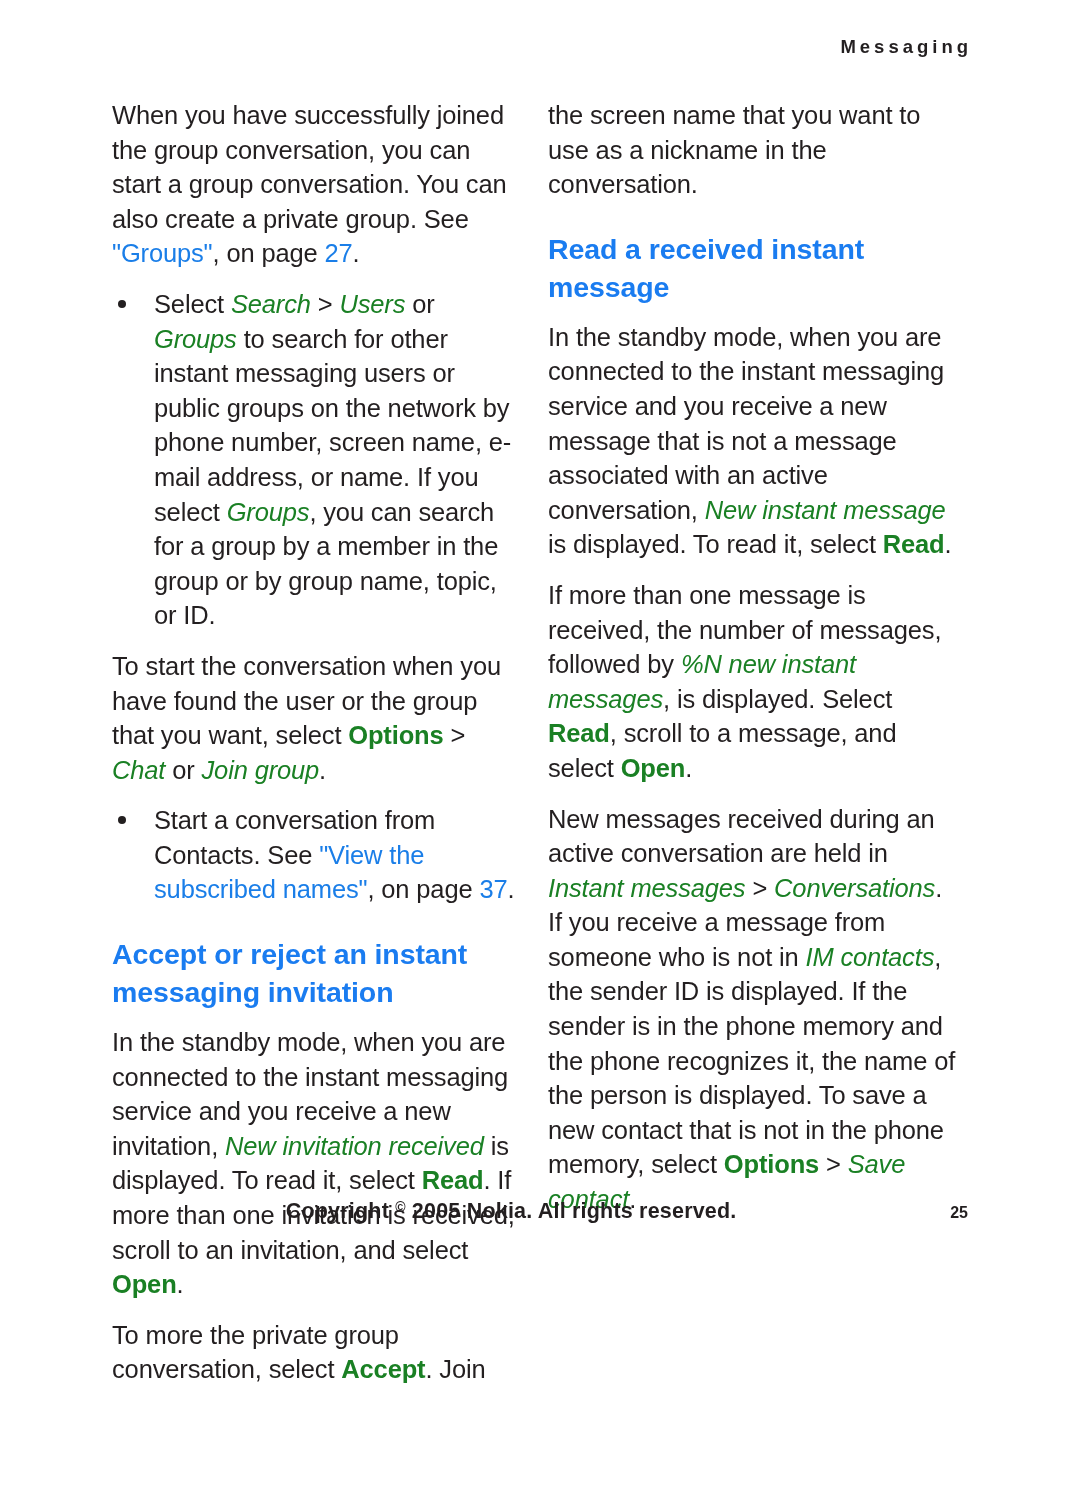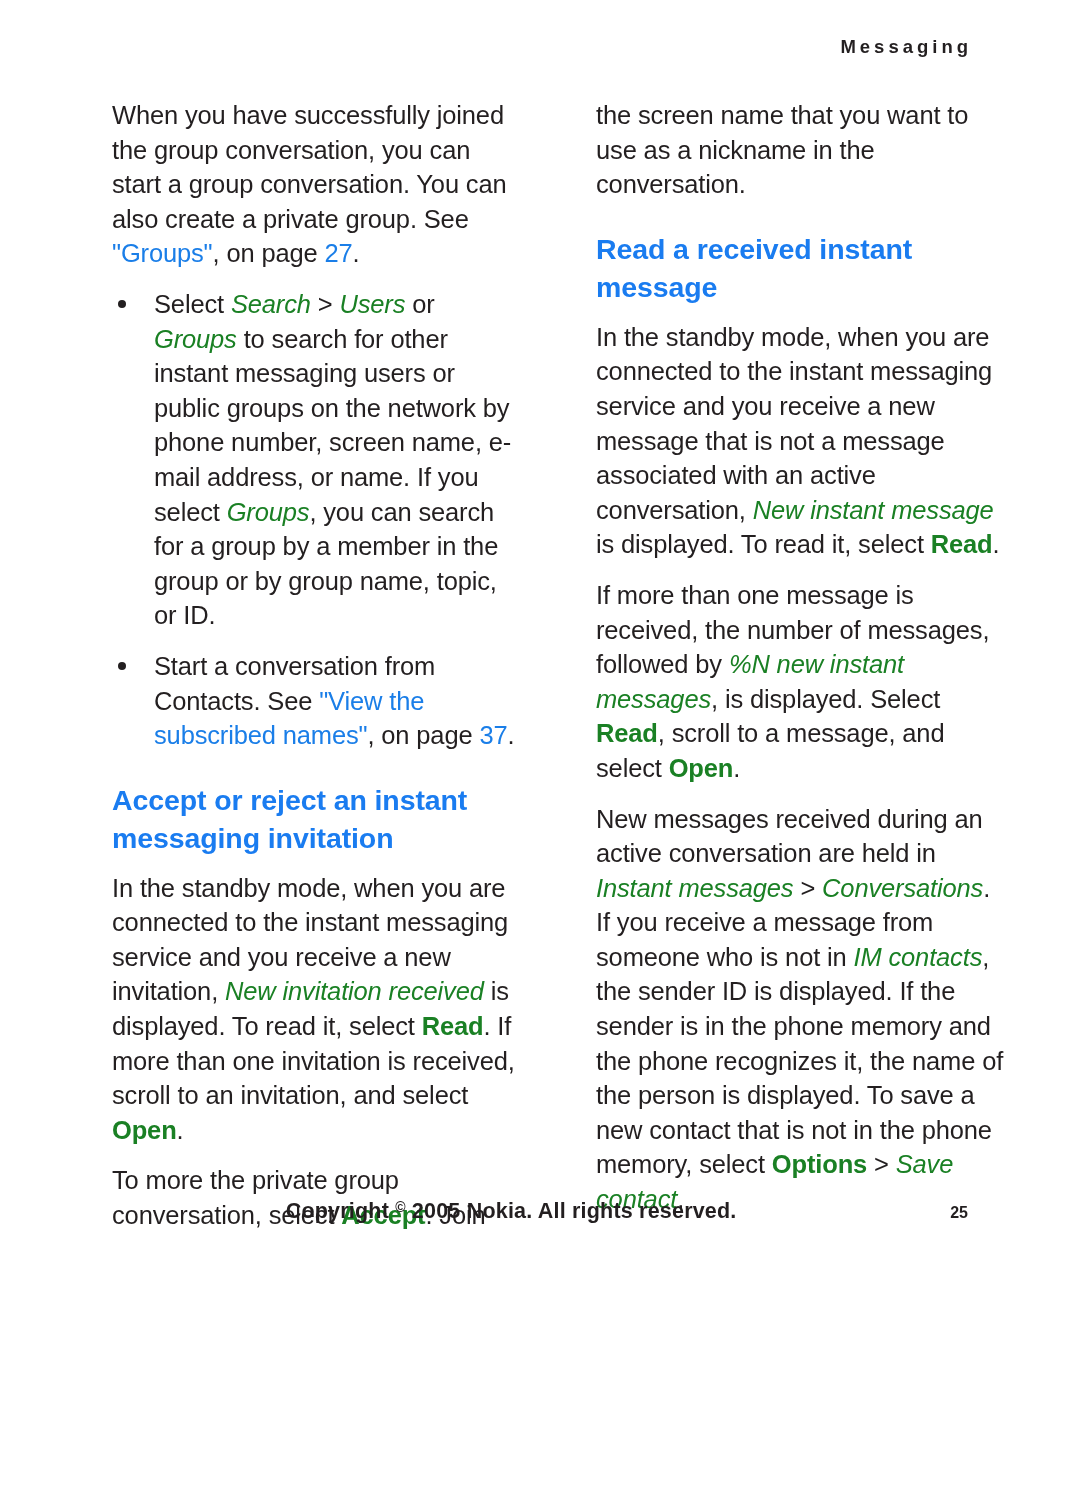--- a/index.html
+++ b/index.html
@@ -34,21 +34,21 @@
     white-space: nowrap;
   }
 
   
   .columns {
     position: absolute;
     top: 98px;
     left: 112px;
     width: 872px;
     display: flex;
-    gap: 72px;
+    gap: 24px;
     align-items: flex-start;
   }
   .col {
     width: 412px;
     flex: 0 0 412px;
   }
 
   
   p.para {
     margin: 0 0 16px 0;
@@ -148,20 +148,21 @@
     <div class="col">
 
       <p class="para"><span>When you have successfully joined the group conversation, you can start a group conversation. You can also create a private group. See </span><span class="xref">"Groups"</span><span>, on page </span><span class="xref">27</span><span>.</span></p>
 
       <ul class="bullets">
         <li>
           <span class="dot"></span><span>Select </span><span class="ui-italic">Search</span><span class="sep"> &gt; </span><span class="ui-italic">Users</span><span> or </span><span class="ui-italic">Groups</span><span> to search for other instant messaging users or public groups on the network by phone number, screen name, e-mail address, or name. If you select </span><span class="ui-italic">Groups</span><span>, you can search for a group by a member in the group or by group name, topic, or ID.</span>
         </li>
       </ul>
 
+      <p class="para"><span>To start the conversation when you have found the user or the group that you want, select </span><span class="ui-bold">Options</span><span class="sep"> &gt; </span><span class="ui-italic">Chat</span><span> or </span><span class="ui-italic">Join group</span><span>.</span></p>
 
       <ul class="bullets">
         <li>
           <span class="dot"></span><span>Start a conversation from Contacts. See </span><span class="xref">"View the subscribed names"</span><span>, on page </span><span class="xref">37</span><span>.</span>
         </li>
       </ul>
 
       <h2 class="section-heading">Accept or reject an instant messaging invitation</h2>
 
       <p class="para"><span>In the standby mode, when you are connected to the instant messaging service and you receive a new invitation, </span><span class="ui-italic">New invitation received</span><span> is displayed. To read it, select </span><span class="ui-bold">Read</span><span>. If more than one invitation is received, scroll to an invitation, and select </span><span class="ui-bold">Open</span><span>.</span></p>

